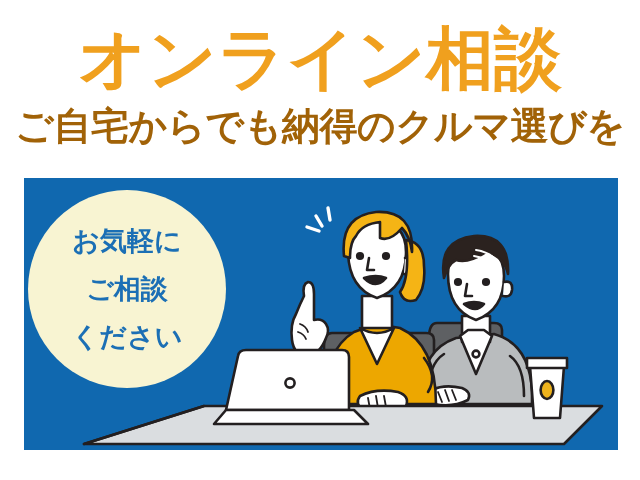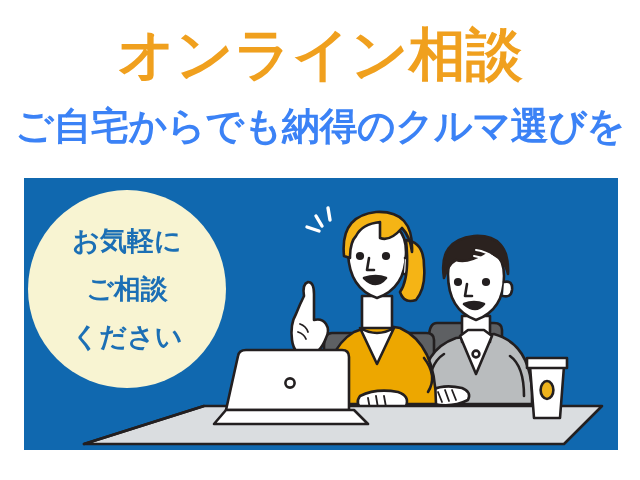--- a/index.html
+++ b/index.html
@@ -10,30 +10,30 @@
   }
   #banner{position:relative;width:640px;height:480px;background:#ffffff;}
 
   
   .headline-area{position:absolute;left:0;top:0;width:640px;height:178px;}
 
   .main-title{
     position:absolute;left:0;top:24px;width:640px;
     text-align:center;
     color:#F0A01E;
-    font-size:57px;line-height:70px;
+    font-size:68px;line-height:70px;
     font-weight:700;
     letter-spacing:0px;
     white-space:nowrap;
-    font-family:Liberation Mono, monospace;
+    font-family:Liberation Serif, serif;
   }
   .sub-title{
     position:absolute;left:0;top:102px;width:640px;
     text-align:center;
-    color:#3b82f6;
+    color:#a16207;
     font-size:38px;line-height:48px;
     font-weight:600;
     letter-spacing:-0.5px;
     white-space:nowrap;
     font-family:"DejaVu Sans","Liberation Sans",sans-serif;
   }
 
   
   .panel{
     position:absolute;left:24px;top:178px;width:594px;height:272px;

